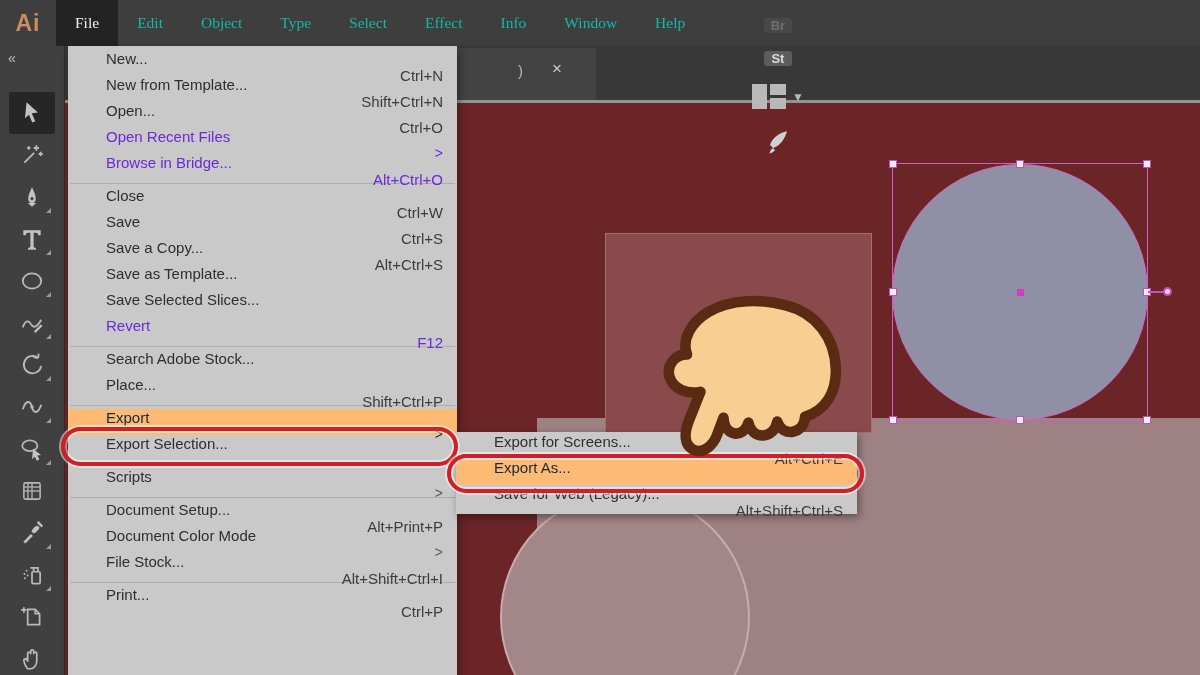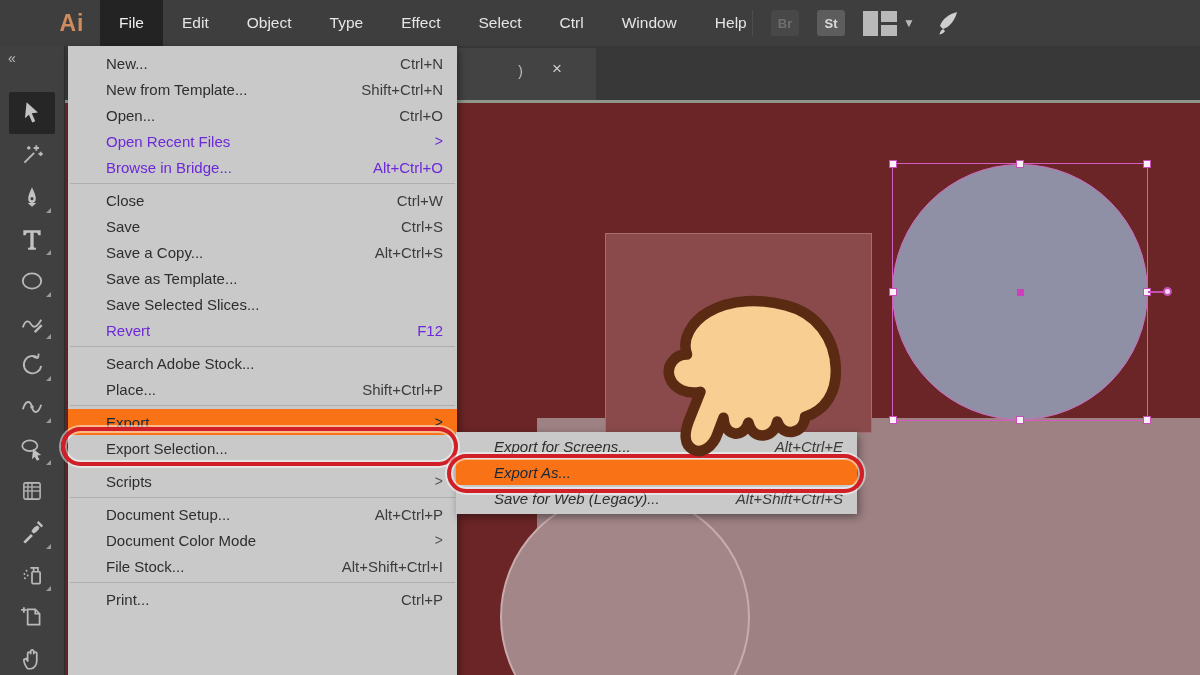--- a/index.html
+++ b/index.html
@@ -2,24 +2,24 @@
 <html><head>
 <meta charset="utf-8">
 <style>
   html,body{margin:0;padding:0;background:#222;}
   .stage{position:relative;width:1200px;height:675px;overflow:hidden;
          font-family:"Liberation Sans",sans-serif;background:#3e3e3e;-webkit-font-smoothing:antialiased;}
   .abs{position:absolute;}
 
   
   .menubar{left:0;top:0;width:1200px;height:46px;background:#3e3e3e;display:flex;align-items:center;}
-  .ai-logo{width:56px;text-align:center;font-size:23px;font-weight:bold;color:#cd8b5e;letter-spacing:1px;padding-left:44px;}
-  .mb-item{height:46px;display:flex;align-items:center;padding:0 19px;font-size:15.5px;color:#e5e5e5;cursor:default;}
+  .ai-logo{width:56px;text-align:center;font-size:23px;font-weight:bold;color:#cd8b5e;letter-spacing:1px;}
+  .mb-item{height:46px;display:flex;align-items:center;padding:0 19px;font-size:15.5px;color:#14b8a6;cursor:default;}
   .mb-item.active{background:#232323;color:#efefef;}
-  .mb-right{position:absolute;left:752px;top:0;height:46px;display:flex;align-items:center;gap:18px;}
+  .mb-right{position:absolute;left:752px;top:0;height:46px;display:flex;align-items:center;gap:18px;flex-direction:column;}
   .mb-divider{width:1px;height:26px;background:#4e4e4e;}
   .badge{width:28px;height:26px;border-radius:3px;display:flex;align-items:center;justify-content:center;
          font-size:13px;font-weight:bold;}
   .badge.br{background:#484848;color:#6f6f6f;}
   .badge.st{background:#5d5d5d;color:#dcdcdc;}
   .ws-icon{display:flex;align-items:center;gap:6px;}
   .ws-grid{position:relative;width:34px;height:25px;}
   .ws-grid span{position:absolute;background:#b9b9b9;}
   .chev{color:#b9b9b9;font-size:12px;}
   .rocket svg{display:block;}
@@ -52,27 +52,27 @@
   .sel-bbox{left:892px;top:163px;width:256px;height:258px;border:1px solid #d45cc3;box-sizing:border-box;}
   .hnd{position:absolute;width:8px;height:8px;background:#fbeffa;border:1.5px solid #c94fb8;box-sizing:border-box;}
   .center-dot{position:absolute;left:50%;top:50%;width:7px;height:7px;margin:-3.5px 0 0 -3.5px;background:#cf3fbc;}
   .side-widget-line{position:absolute;right:-17px;top:50%;width:16px;height:1.5px;margin-top:-1px;background:#c94fb8;}
   .side-widget-ring{position:absolute;right:-25px;top:50%;width:9px;height:9px;margin-top:-5px;border-radius:50%;
                     background:#f4d9f2;border:2px solid #c94fb8;box-sizing:border-box;}
 
   
   .menu-panel{background:#c9c9c9;box-shadow:2px 3px 8px rgba(0,0,0,.4);}
   .file-menu{left:68px;top:46px;width:389px;height:640px;padding-top:4px;box-sizing:border-box;}
-  .sub-menu{left:456px;top:432px;width:401px;height:82px;padding-top:1px;box-sizing:border-box;font-style:italic;}
-  .mi{height:26px;display:flex;align-items:center;padding:0 14px 0 38px;font-size:15px;color:#2e2e2e;cursor:default;}
+  .sub-menu{left:456px;top:432px;width:401px;height:82px;padding-top:1px;box-sizing:border-box;}
+  .mi{height:26px;display:flex;padding:0 14px 0 38px;font-size:15px;color:#2e2e2e;cursor:default;flex-direction:column;}
   .mi .lb{flex:0 0 auto;}
   .mi .sc{margin-left:auto;color:#3c3c3c;}
   .mi .ar{margin-left:auto;color:#555;font-size:14px;}
   .mi.disabled .lb,.mi.disabled .sc,.mi.disabled .ar{color:#6d28d9;}
-  .mi.hl{background:#f97316;}
+  .mi.hl{background:#fdba74;}
   .mi.hl .lb,.mi.hl .sc,.mi.hl .ar{color:#16293c;}
   .msep{height:1px;background:#aeaeae;margin:3px 2px;}
 
   
   .red-oval{border:4px solid #d01f27;border-radius:20px;
             box-shadow:0 0 0 2px rgba(255,255,255,.5), inset 0 0 0 2px rgba(255,255,255,.5);}
   .oval-export{left:61px;top:427px;width:389px;height:31px;}
   .oval-export-as{left:447px;top:454px;width:409px;height:31px;}
   .hand-pointer{left:642px;top:292px;width:210px;height:168px;}
 </style>
@@ -198,28 +198,28 @@
         <div class="tool">
           <svg viewBox="0 0 24 24" fill="none" stroke="#b9b9b9" stroke-width="1.6" stroke-linejoin="round" stroke-linecap="round">
             <path d="M8 21 C6 18.5 4.5 15.5 4.5 12.5 L6.5 11.5 8 14 V7 a1.4 1.4 0 0 1 2.8 0 V5 a1.4 1.4 0 0 1 2.8 0 v2 a1.4 1.4 0 0 1 2.8 0 v6.5 c0 4 -2.5 7.5 -5.5 7.5 z"></path>
           </svg>
         </div>
       </div>
   </div>
 
   <div class="abs menubar">
     <div class="ai-logo">Ai</div>
-    <div id="menubar-items" style="display:flex;">
+    <div id="menubar-items" style="display:flex;font-family:Liberation Serif, serif;">
         <div class="mb-item active">File</div>
         <div class="mb-item">Edit</div>
         <div class="mb-item">Object</div>
         <div class="mb-item">Type</div>
+        <div class="mb-item">Select</div>
         <div class="mb-item">Effect</div>
-        <div class="mb-item">Select</div>
-        <div class="mb-item">Ctrl</div>
+        <div class="mb-item">Info</div>
         <div class="mb-item">Window</div>
         <div class="mb-item">Help</div>
       </div>
     <div class="mb-right">
       <div class="mb-divider"></div>
       <div class="badge br">Br</div>
       <div class="badge st">St</div>
       <div class="ws-icon">
         <span class="ws-grid">
           <span style="left:0;top:0;width:15px;height:25px;"></span>
@@ -298,21 +298,21 @@
         <span class="lb">Export Selection...</span>
       </div>
       <div class="msep"></div>
       <div class="mi">
         <span class="lb">Scripts</span>
         <span class="ar">&gt;</span>
       </div>
       <div class="msep"></div>
       <div class="mi">
         <span class="lb">Document Setup...</span>
-        <span class="sc">Alt+Ctrl+P</span>
+        <span class="sc">Alt+Print+P</span>
       </div>
       <div class="mi">
         <span class="lb">Document Color Mode</span>
         <span class="ar">&gt;</span>
       </div>
       <div class="mi">
         <span class="lb">File Stock...</span>
         <span class="sc">Alt+Shift+Ctrl+I</span>
       </div>
       <div class="msep"></div>

